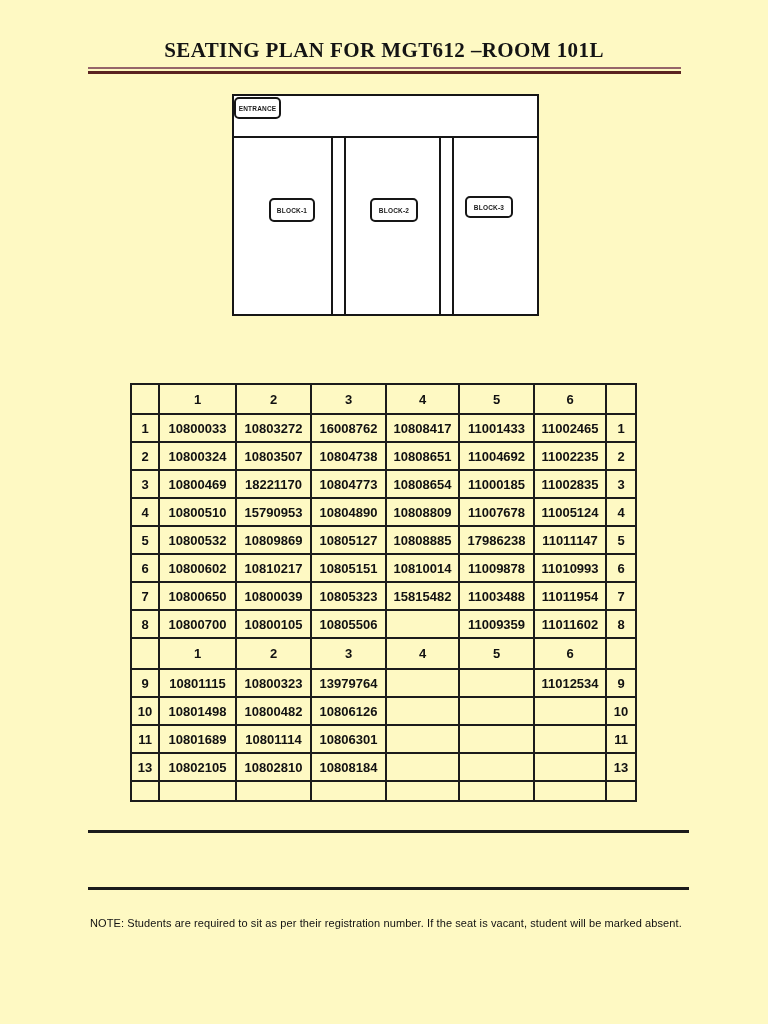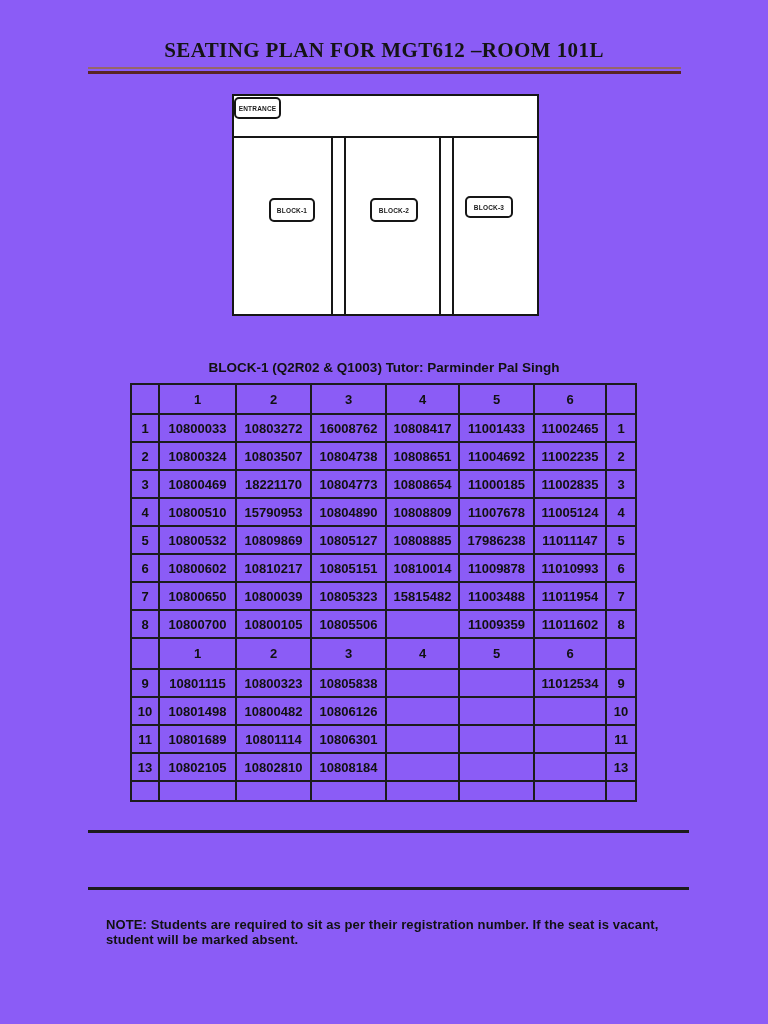--- a/index.html
+++ b/index.html
@@ -1,19 +1,19 @@
 <!DOCTYPE html>
 <html><head>
 <meta charset="utf-8">
 <style>
   * { margin:0; padding:0; box-sizing:border-box; }
   html,body { background:#e9e9e9; }
   .page {
     position:relative; width:768px; height:1024px;
-    background:#8b5cf6; margin:0 auto; overflow:hidden;
+    background:#fef9c3; margin:0 auto; overflow:hidden;
     font-family:"Liberation Sans","DejaVu Sans",sans-serif;
     color:#1a1a1a;
   }
   .doc-title {
     position:absolute; top:38px; left:0; width:768px;
     text-align:center;
     font-family:"Liberation Serif","DejaVu Serif",serif;
     font-weight:bold; font-size:21px; letter-spacing:0.4px; color:#141414;
   }
   .title-rule { position:absolute; left:88px; top:67px; width:593px; }
@@ -62,21 +62,21 @@
   tr.hdr-row    { height:30px; }
   tr.data-row   { height:28px; }
   tr.mid-row    { height:31px; }
   tr.tail-row   { height:20px; }
 
   .wide-line-1 { position:absolute; left:88px; top:830px; width:601px; height:3px;   background:#1c1c1c; }
   .wide-line-2 { position:absolute; left:88px; top:887px; width:601px; height:2.5px; background:#1c1c1c; }
 
   .note-text {
     position:absolute; left:90px; top:917px; width:600px;
-    font-size:13px; font-weight:bold; color:#111; letter-spacing:0.1px;margin-left:16px;
+    font-size:11px; font-weight:normal; color:#111; letter-spacing:0.1px;
   }
 </style>
 </head>
 <body>
 
 <div class="page">
 
   <div class="doc-title">SEATING PLAN FOR MGT612 –ROOM 101L</div>
   <div class="title-rule">
     <div class="thin"></div>
@@ -97,21 +97,20 @@
       <span>BLOCK-1</span>
     </div>
     <div class="block-box b2">
       <span>BLOCK-2</span>
     </div>
     <div class="block-box b3">
       <span>BLOCK-3</span>
     </div>
   </div>
 
-  <div class="table-title">BLOCK-1 (Q2R02 &amp; Q1003) Tutor: Parminder Pal Singh</div>
 
   <table class="seating">
     <colgroup>
       <col style="width:28px">
         <col style="width:77px">
         <col style="width:75px">
         <col style="width:75px">
       <col style="width:73px">
         <col style="width:75px">
         <col style="width:72px">
@@ -215,21 +214,21 @@
           <th>3</th>
           <th>4</th>
           <th>5</th>
           <th>6</th>
           <td></td>
         </tr>
         <tr class="data-row">
           <td>9</td>
           <td>10801115</td>
           <td>10800323</td>
-          <td>10805838</td>
+          <td>13979764</td>
           <td></td>
           <td></td>
           <td>11012534</td>
           <td>9</td>
         </tr>
         <tr class="data-row">
           <td>10</td>
           <td>10801498</td>
           <td>10800482</td>
           <td>10806126</td>

